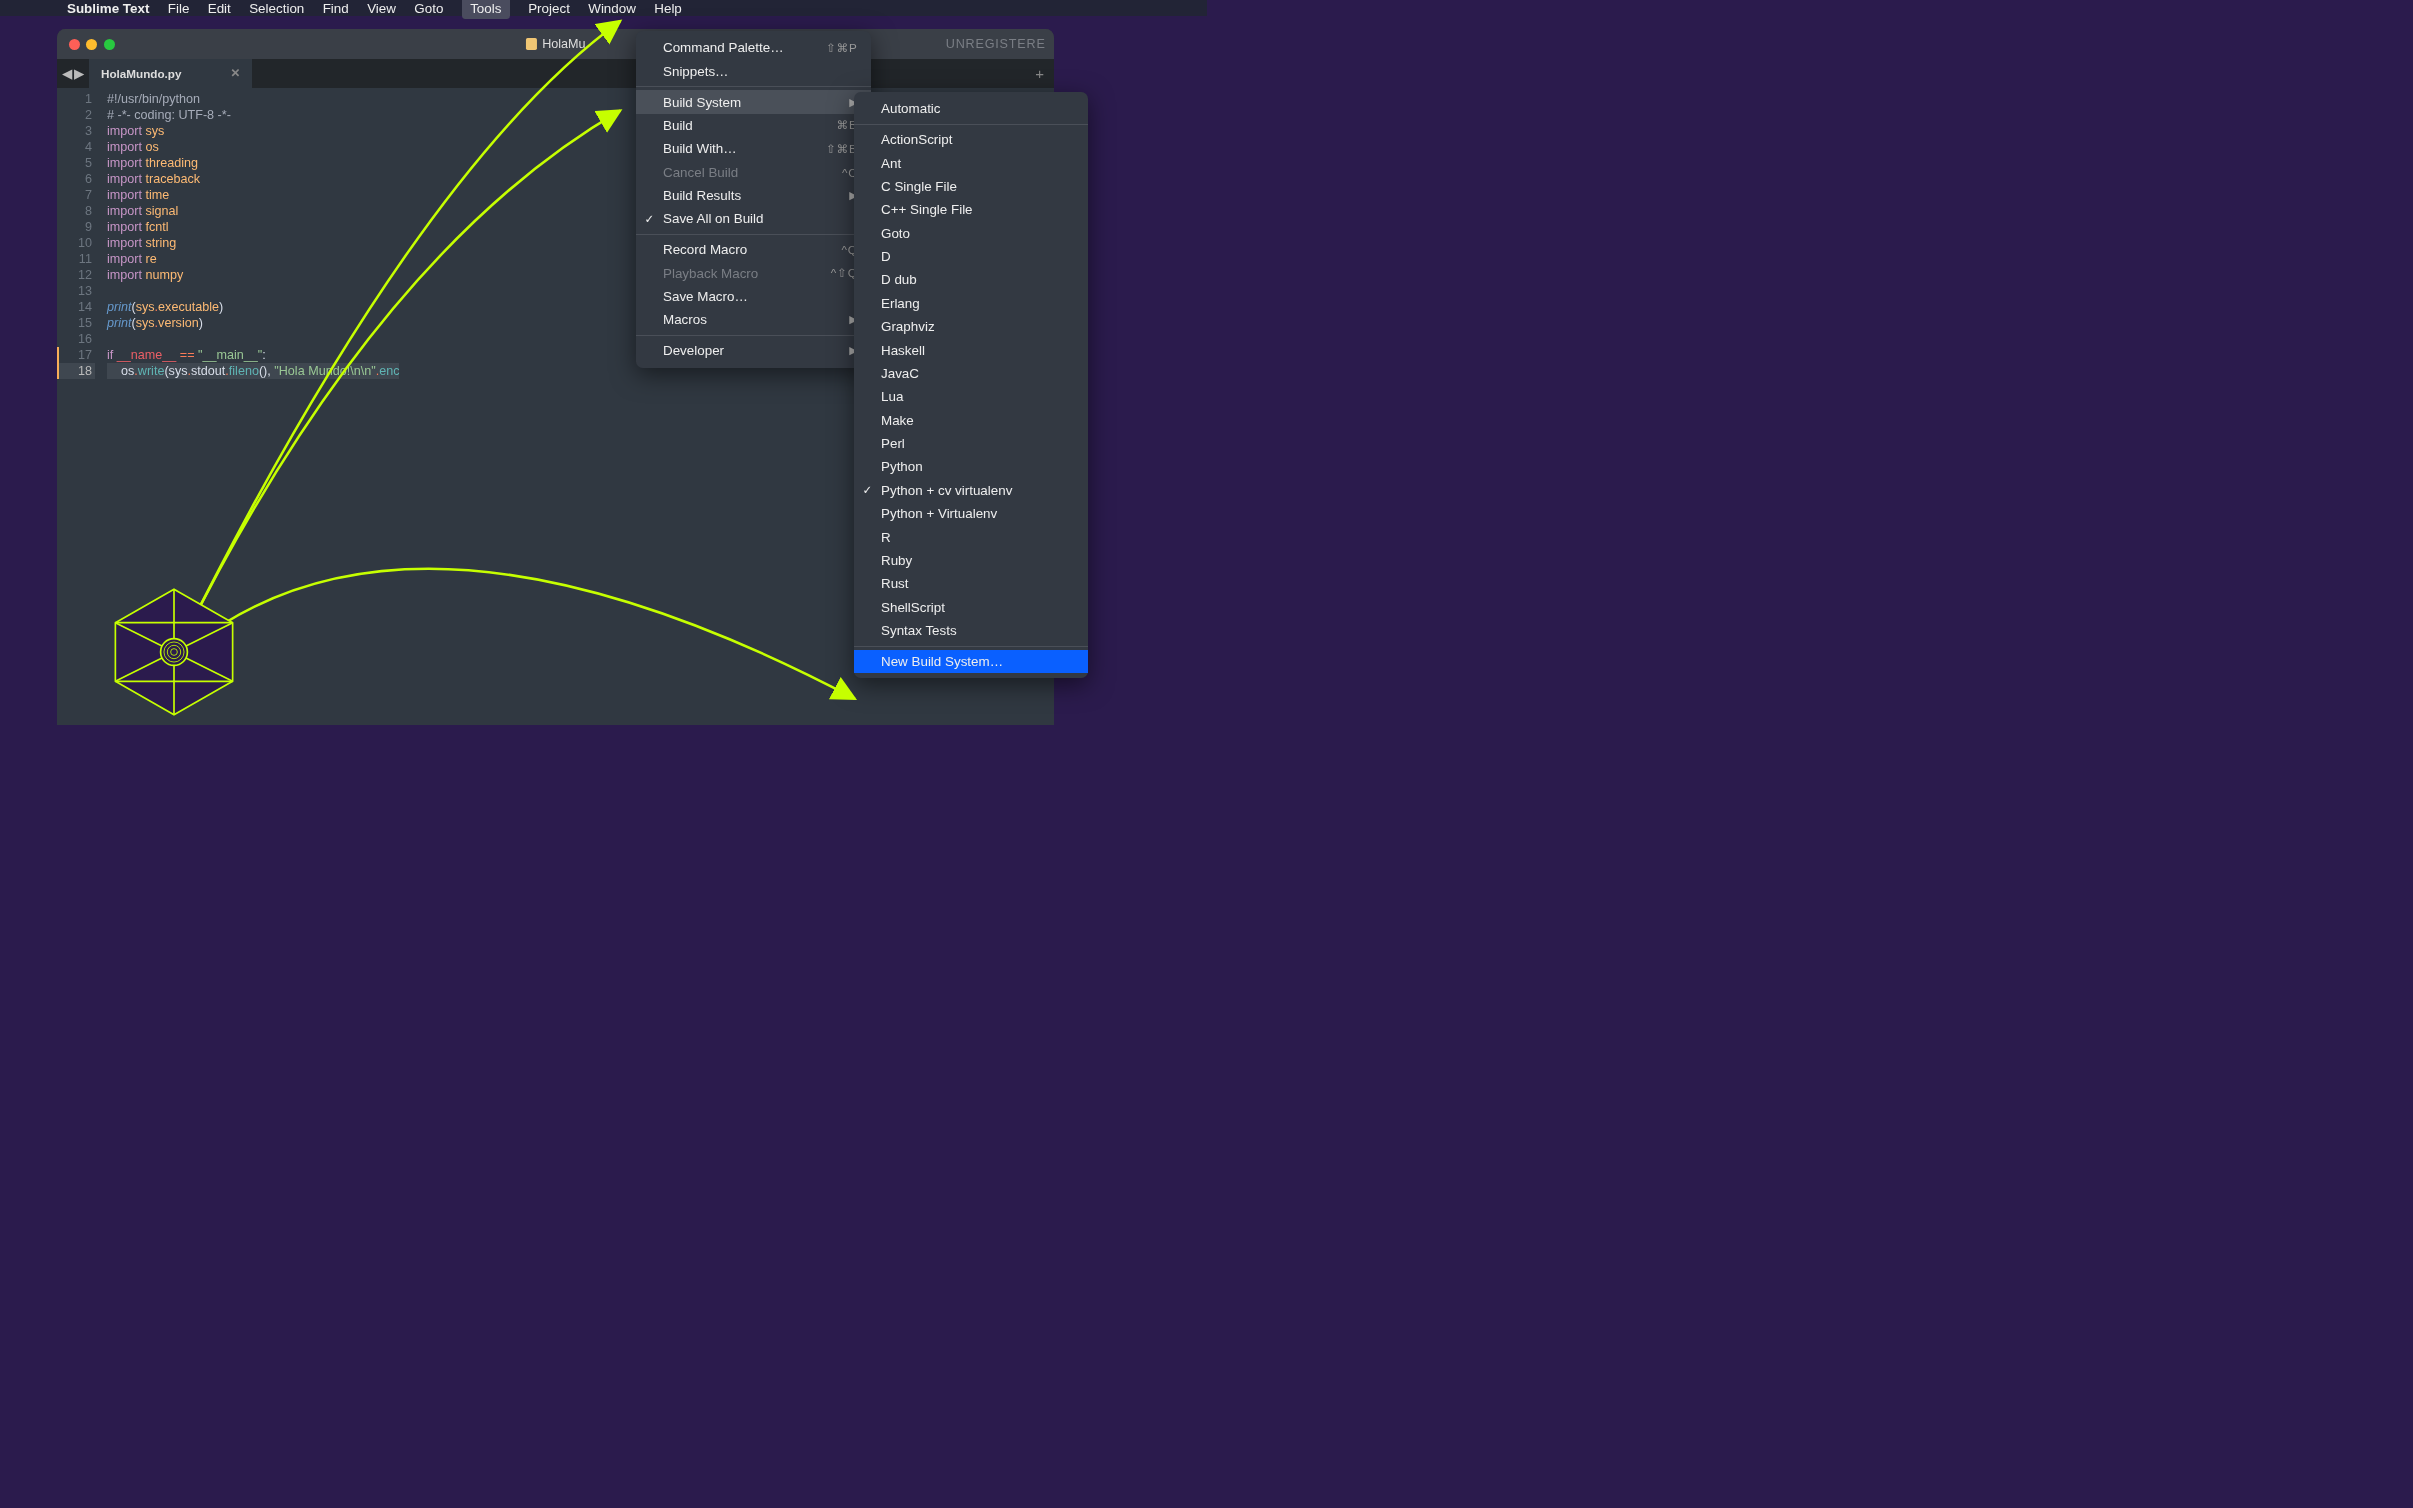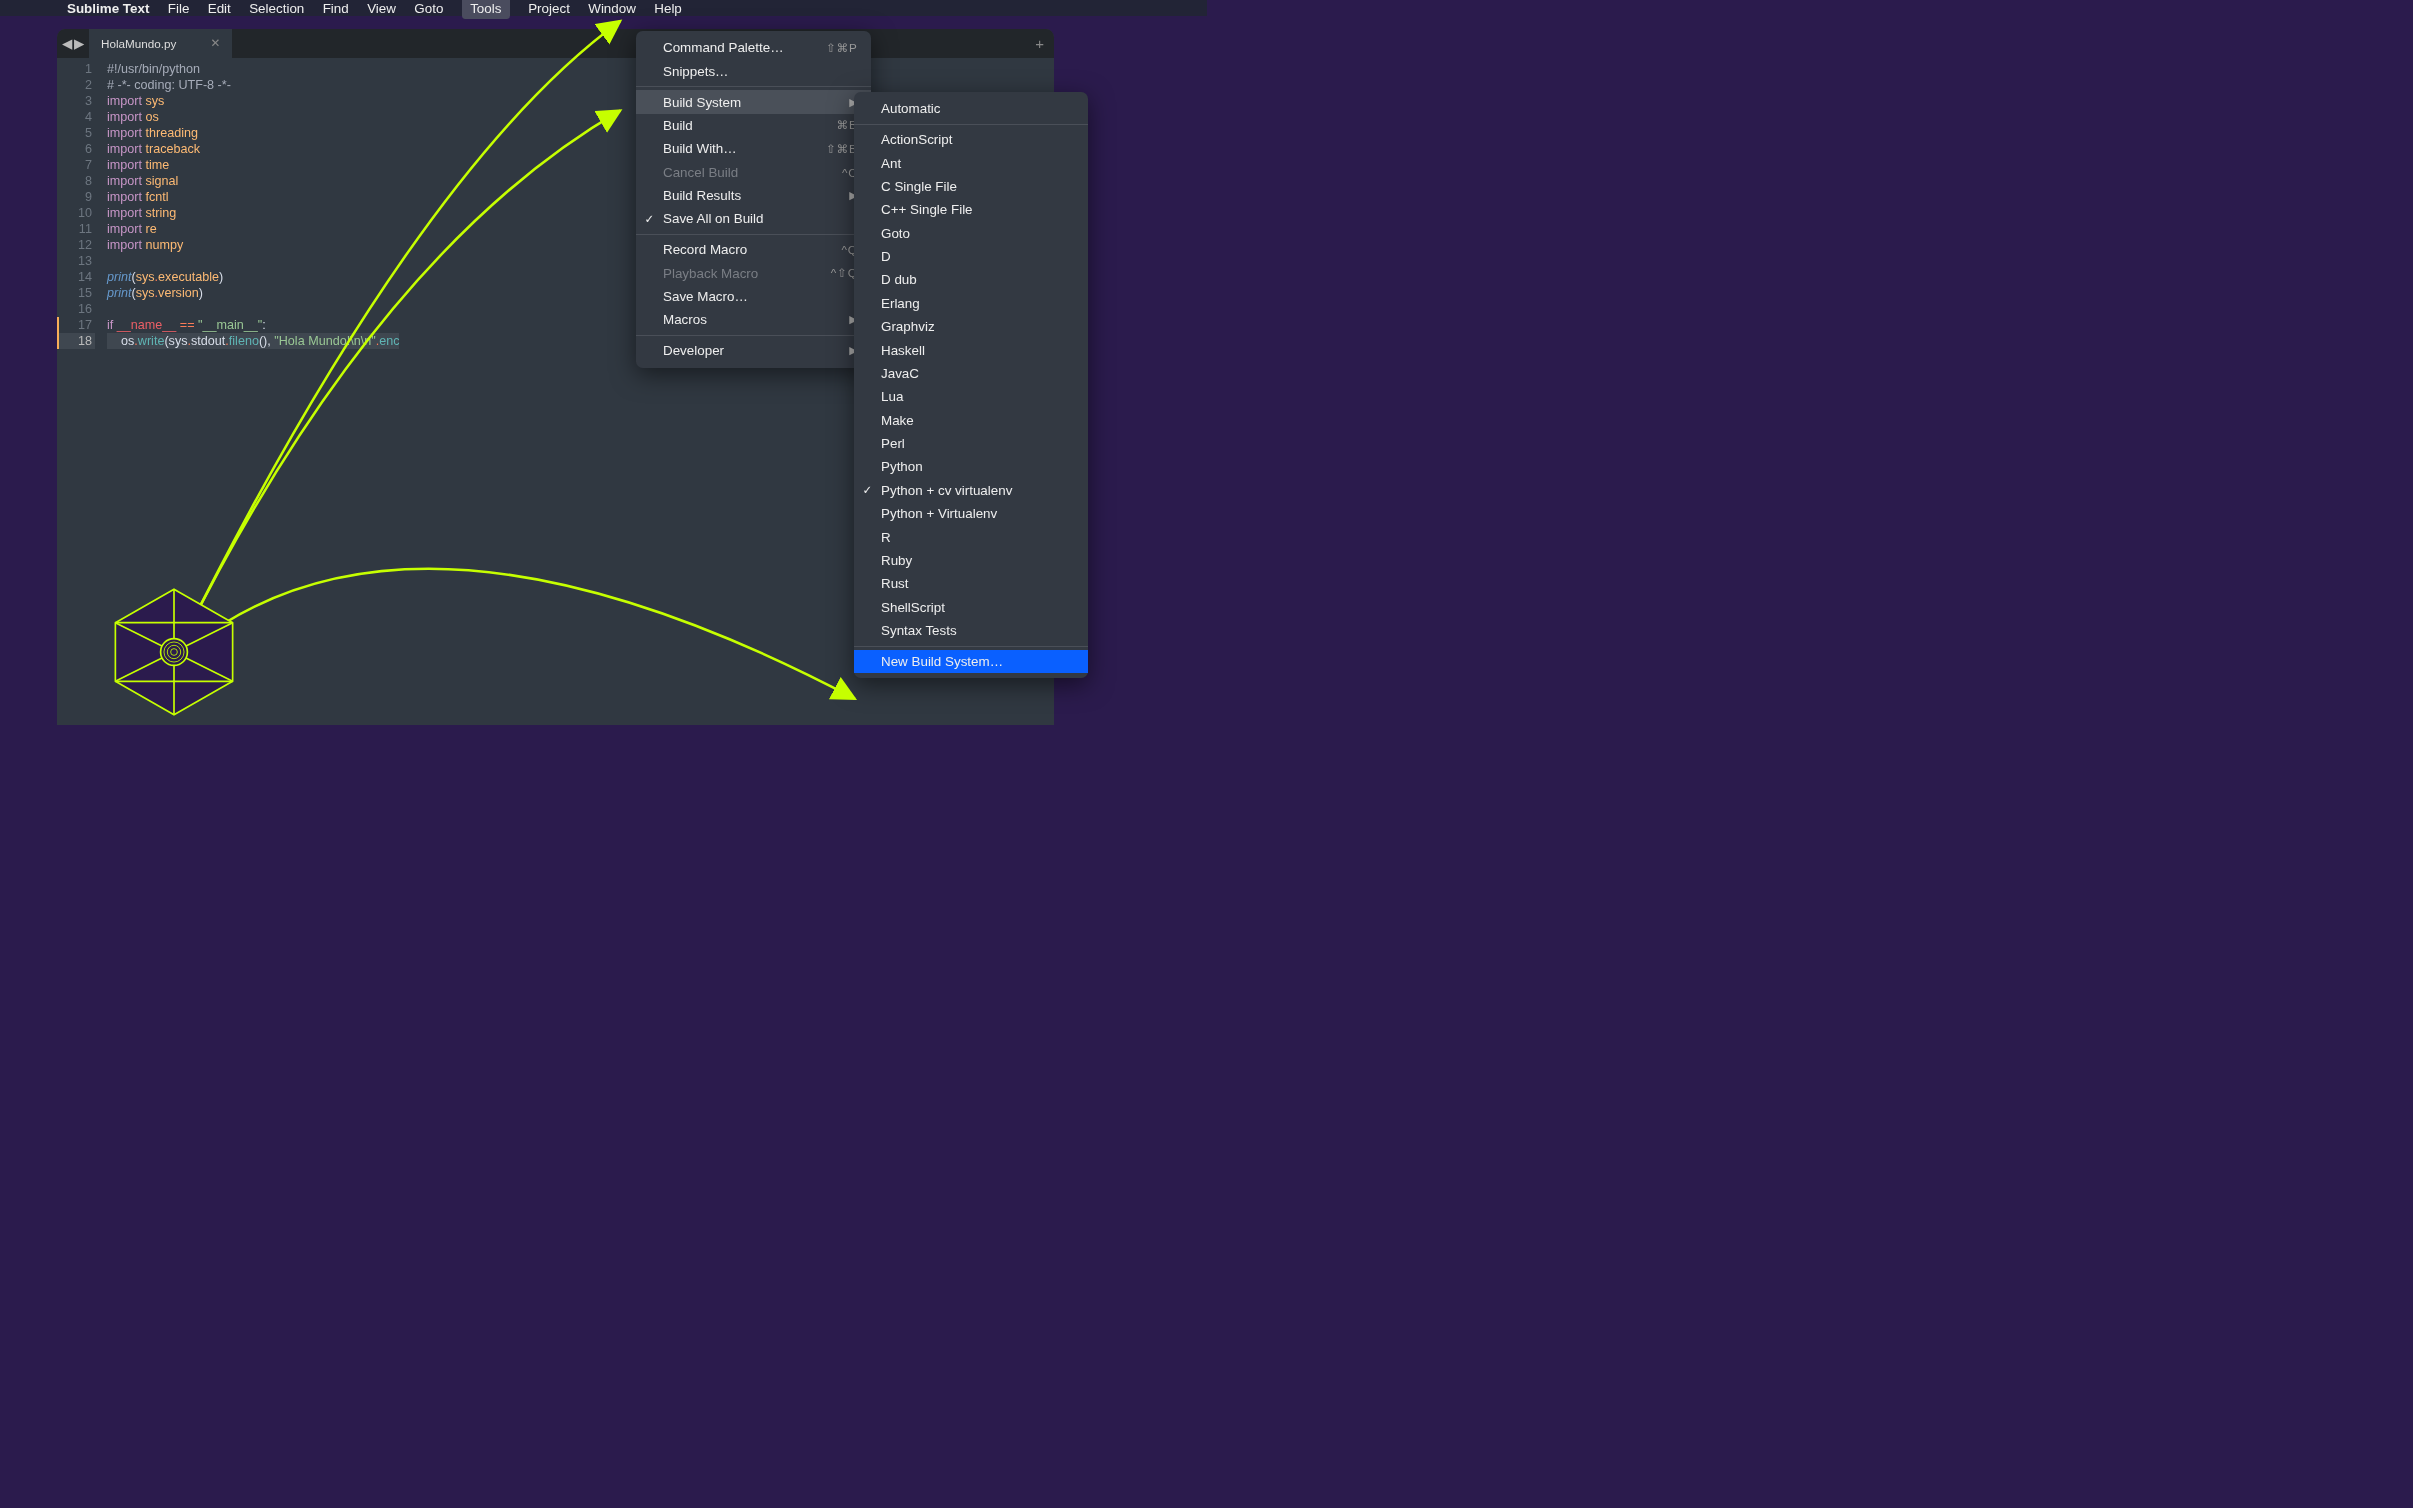--- a/index.html
+++ b/index.html
@@ -15,21 +15,21 @@
 .titlebar { height: 30px; background: #3a3f47; display: flex; align-items: center; position: relative; }
 .traffic { display: flex; gap: 6.7px; padding-left: 11.7px; }
 .dot { width: 11px; height: 11px; border-radius: 50%; }
 .dot.r { background: #ff5f57; } .dot.y { background: #febc2e; } .dot.g { background: #28c840; }
 .wtitle { position: absolute; left: 50%; transform: translateX(-50%); color: #ddd; font-size: 12.6px; display: flex; align-items: center; gap: 5px; }
 .wtitle .fico { width: 11.7px; height: 11.7px; background: #f0c674; border-radius: 1.7px; }
 .unreg { position: absolute; right: 8.4px; color: #7a7e85; font-size: 12.6px; letter-spacing: 0.8px; }
 
 .tabbar { height: 28.5px; background: #22262a; display: flex; align-items: stretch; }
 .navbtns { display: flex; align-items: center; padding: 0 5px; gap: 1.7px; color: #bbb; }
-.tab { background: #303841; display: flex; align-items: center; padding: 0 11.7px; color: #ddd; font-size: 11.7px; gap: 34px; border-right: 0.8px solid #22262a; position: relative; }
+.tab { background: #303841; display: flex; align-items: center; padding: 0 11.7px; color: #ddd; font-size: 11.7px; gap: 49px; border-right: 0.8px solid #22262a; position: relative; font-weight: bold; }
 .tab .x { color: #888; font-size: 11.7px; }
 .tabbar .add { margin-left: auto; padding: 0 10px; color: #888; display: flex; align-items: center; font-size: 15px; }
 
 .editor { display: flex; font-family: "Menlo", "Consolas", monospace; font-size: 12.6px; line-height: 16px; padding-top: 3.4px; }
 .gutter { width: 50px; text-align: right; color: #6d7680; padding-right: 11.7px; user-select: none; }
 .gutter .cur { background: #3f4750; color: #bbb; }
 .gutter div { padding: 0 3.4px; }
 .gutter .mod { border-left: 2.5px solid #f9ae58; }
 .code { color: #d8dee9; }
 .c-comment { color: #a6acb9; }
@@ -70,20 +70,32 @@
   <span class="mitem">Find</span>
   <span class="mitem">View</span>
   <span class="mitem">Goto</span>
   <span class="mitem active">Tools</span>
   <span class="mitem">Project</span>
   <span class="mitem">Window</span>
   <span class="mitem">Help</span>
 </div>
 
 <div class="window">
+  <div class="titlebar">
+    <div class="traffic">
+      <div class="dot r"></div>
+      <div class="dot y"></div>
+      <div class="dot g"></div>
+    </div>
+    <div class="wtitle">
+      <span class="fico"></span>
+      <span>HolaMu</span>
+    </div>
+    <div class="unreg">UNREGISTERE</div>
+  </div>
 
   <div class="tabbar">
     <div class="navbtns">
       <span>◀</span>
       <span>▶</span>
     </div>
     <div class="tab">
       <span>HolaMundo.py</span>
       <span class="x">✕</span>
     </div>

